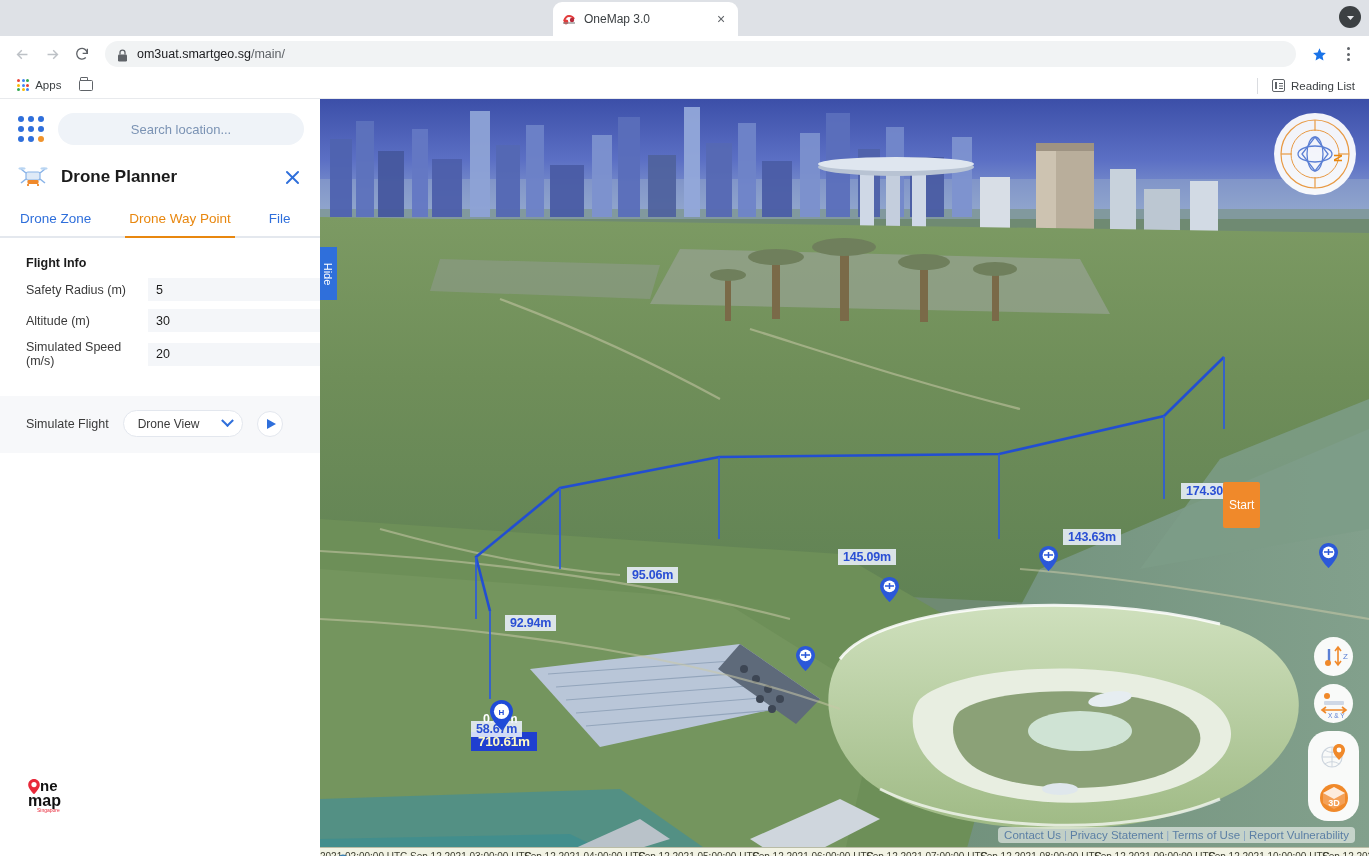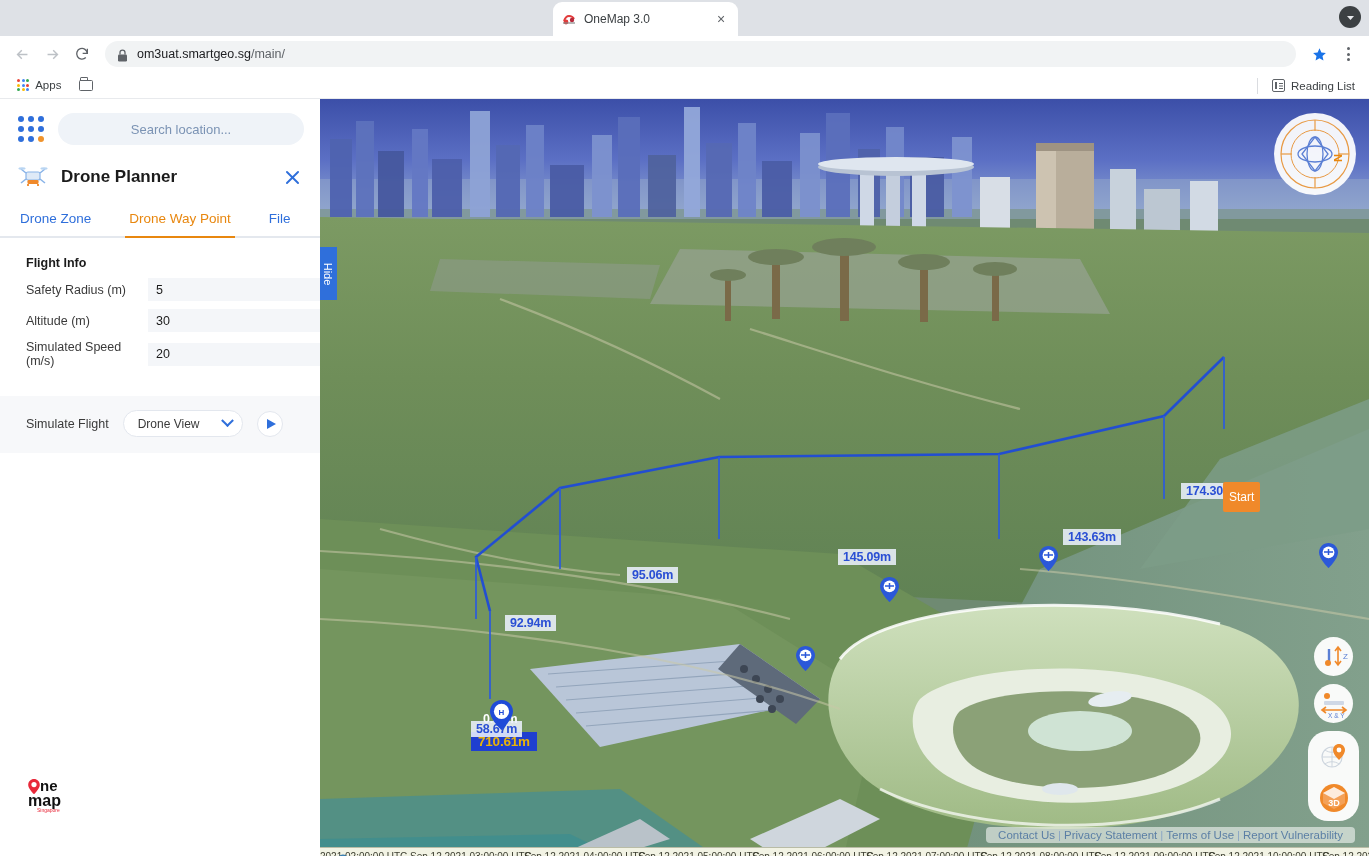--- a/index.html
+++ b/index.html
@@ -254,39 +254,39 @@
   .tool-pill {
     width: 51px; border-radius: 20px; background: rgba(255,255,255,0.95);
     display: flex; flex-direction: column; align-items: center;
     padding: 4px 0 4px 0; gap: 4px;
   }
   .tool-pill .tool-btn { background: transparent; }
 
   .map-footer {
     position: absolute; right: 14px; bottom: 30px;
     background: rgba(255,255,255,0.55);
-    padding: 2px 12px; border-radius: 4px;
+    padding: 2px 6px; border-radius: 4px;
     font-size: 11.5px; color: #5b7fa5; white-space: nowrap;
   }
   .map-footer a { color: #5b7fa5; text-decoration: none; }
   .map-footer .sep { color: #8aa6c4; margin: 0 3px; }
 
   
   .dist-label {
     position: absolute; font-size: 12.5px; font-weight: bold;
     color: #2a4fd4; background: rgba(235,240,252,0.88);
     padding: 1px 5px; white-space: nowrap; letter-spacing: -0.2px;
   }
   .dist-label.primary {
-    color: #eab308; background: #1f3fd0; font-size: 13.5px;
+    color: #fef9c3; background: #1f3fd0; font-size: 13.5px;
     padding: 2px 7px;
   }
   .start-label {
     position: absolute; font-size: 12px; color: #ffffff;
-    background: #f0892a; padding: 8px 6px; white-space: nowrap;
+    background: #f0892a; padding: 16px 6px; white-space: nowrap;
     border-radius: 2px;
   }
 
   .wp-pin { position: absolute; width: 19px; height: 25px; }
   .wp-pin.home { width: 23px; height: 30px; }
 
   
   .timeline {
     position: absolute; left: 0; bottom: 0; width: 100%; height: 26px;
     background: #f2f3e4;

